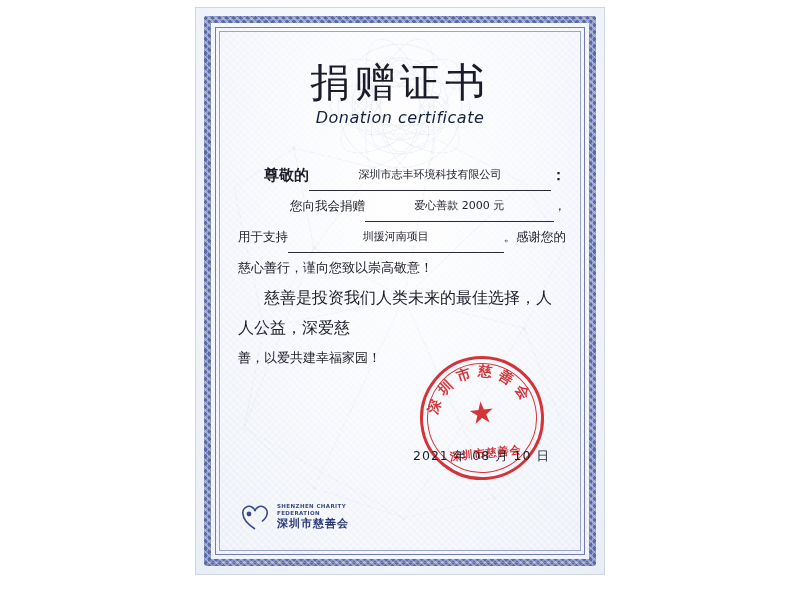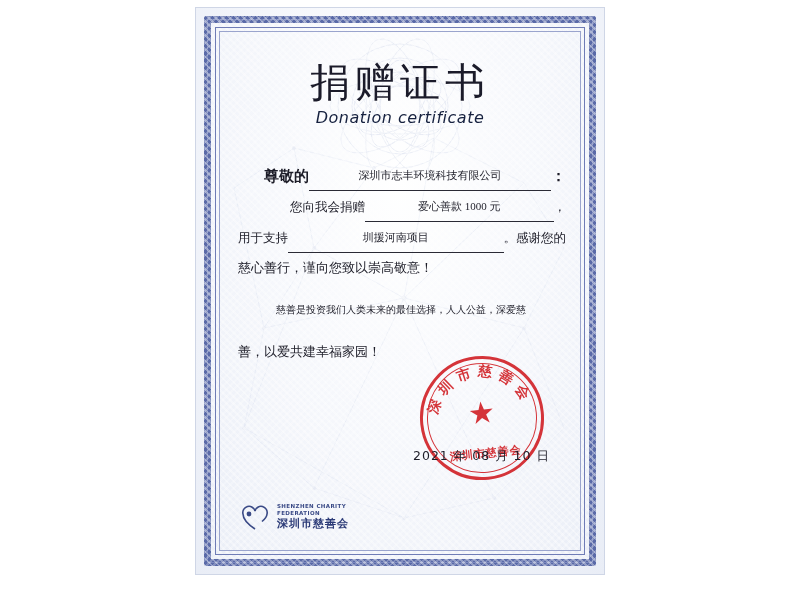--- a/index.html
+++ b/index.html
@@ -126,46 +126,44 @@
     position: absolute;
     left: 42px;
     right: 38px;
     top: 152px;
     font-family: "DejaVu Sans", sans-serif;
     color: #1d1d28;
   }
 
   .line {
     display: flex;
-    align-items: flex-end;
     font-size: 12.5px;
     line-height: 30px;
     white-space: nowrap;
-    font-family: Liberation Serif, serif;
   }
   .line.salute { font-size: 15px; font-weight: bold; }
   .lead { flex: 0 0 auto; }
   .indent { display: inline-block; width: 26px; flex: 0 0 auto; }
   .fill {
     flex: 1 1 auto;
     border-bottom: 1px solid #2a2a35;
     text-align: center;
     font-size: 11px;
     font-weight: normal;
     padding: 0 4px;
     color: #1d1d28;
     min-width: 40px;
   }
   .tail { flex: 0 0 auto; }
 
   .para {
-    font-size: 10px;
+    font-size: 16px;
     line-height: 30px;
     text-indent: 26px;
-    margin: 12px;
+    margin: 0;
   }
   .para2 {
     font-size: 13px;
     line-height: 30px;
     margin: 0;
   }
 
   
   .seal {
     position: absolute;
@@ -325,21 +323,21 @@
         <span class="indent"></span>
         <span class="lead">尊敬的</span>
         <span class="fill">深圳市志丰环境科技有限公司</span>
         <span class="tail">：</span>
       </div>
 
       <div class="line">
         <span class="indent"></span>
         <span class="indent"></span>
         <span class="lead">您向我会捐赠</span>
-        <span class="fill">爱心善款 1000 元</span>
+        <span class="fill">爱心善款 2000 元</span>
         <span class="tail">，</span>
       </div>
 
       <div class="line">
         <span class="lead">用于支持</span>
         <span class="fill">圳援河南项目</span>
         <span class="tail">。感谢您的</span>
       </div>
 
       <p class="para2">慈心善行，谨向您致以崇高敬意！</p>

